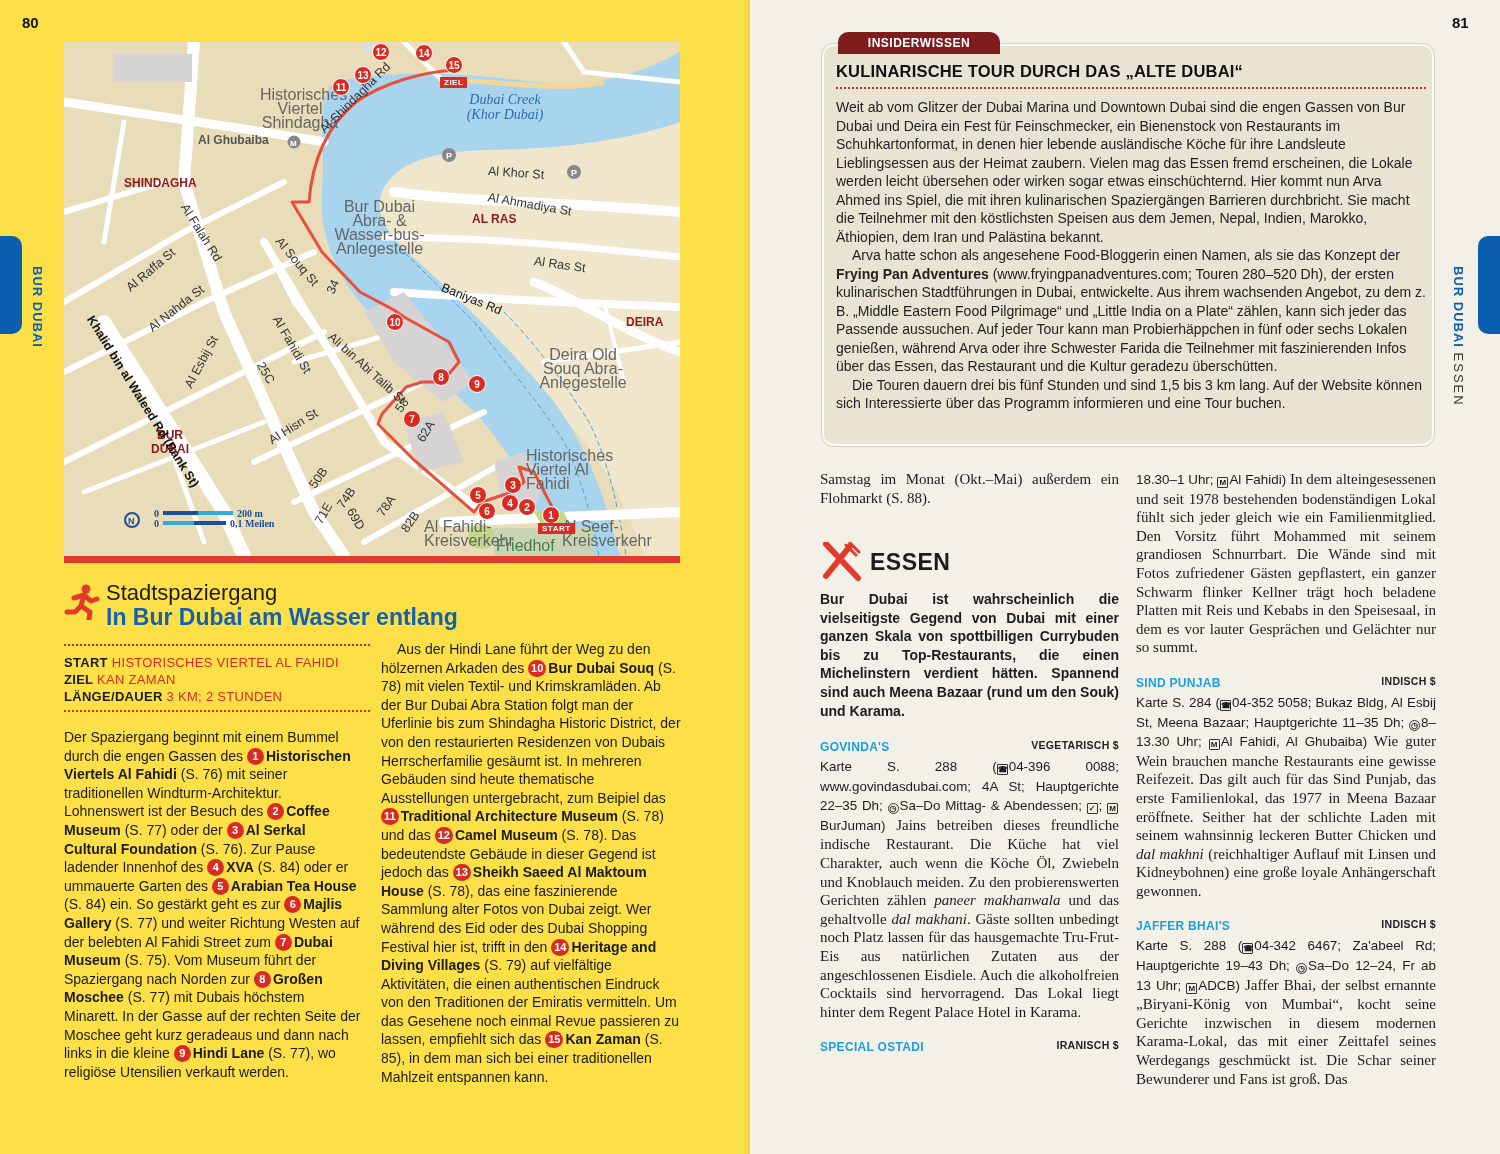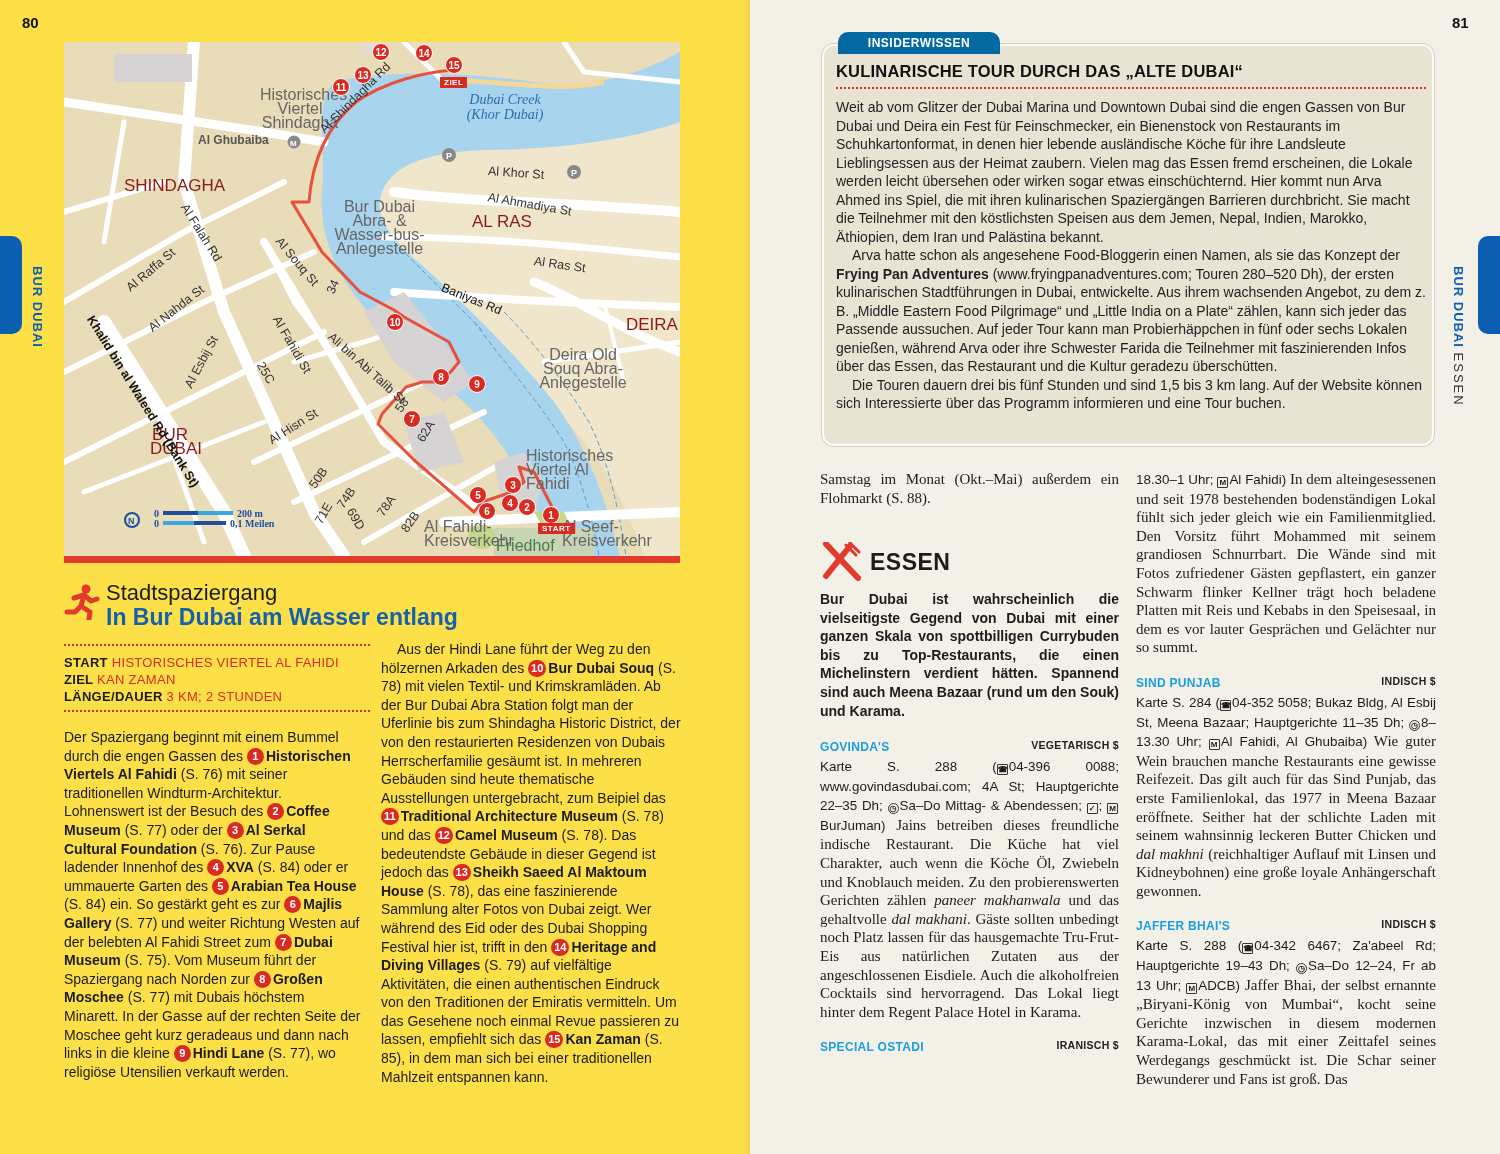--- a/index.html
+++ b/index.html
@@ -15,21 +15,21 @@
   .side-tab.right { border-radius: 10px 0 0 10px; }
   .side-label { position: absolute; writing-mode: vertical-rl; font-size: 13px; color: #0c5eb0; font-weight: bold; letter-spacing: 1px; }
   .side-label .light { font-weight: normal; color: #333; letter-spacing: 2px; }
 
   
   .map { position: absolute; left: 64px; top: 42px; width: 616px; height: 514px; background: #e8dcb9; overflow: hidden; }
   .map svg { display: block; }
   .map-bottom-bar { position: absolute; left: 64px; top: 556px; width: 616px; height: 7px; background: #e23a2c; }
   .maplbl { position: absolute; font-size: 12px; color: #444; white-space: nowrap; transform-origin: left center; }
   .maplbl.it { color: #666; line-height: 14px; font-size: 16px; }
-  .maplbl.district { color: #8b1a1a; font-weight: normal; font-size: 17px; }
+  .maplbl.district { color: #8b1a1a; font-weight: bold; font-size: 12px; }
   .maplbl.creek { font-family: "Liberation Serif", serif; font-style: italic; color: #2a6db0; font-size: 14px; line-height: 15px; text-align: center; }
   .maplbl.street { font-size: 12.5px; color: #333; }
   .maplbl.black { color: #111; font-size: 12.5px; }
   .mk { position: absolute; width: 18px; height: 18px; border-radius: 50%; background: #d92b22; color: #fff; font-size: 10px; font-weight: bold; text-align: center; line-height: 18px; border: 1.5px solid #fff; }
   .flag { position: absolute; background: #d92b22; color: #fff; font-size: 8px; font-weight: bold; padding: 1px 4px; letter-spacing: 0.5px; }
   .scale { position: absolute; left: 86px; top: 505px; font-family: "Liberation Serif", serif; font-size: 10px; color: #1f4f9a; font-weight: bold; }
   .scale .row { display: flex; align-items: center; height: 10px; }
   .scale .bar { width: 70px; height: 4px; margin: 0 4px; background: linear-gradient(to right, #1f4f9a 50%, #39a7e0 50%); }
   .scale .bar.b { background: linear-gradient(to right, #39a7e0 50%, #1f4f9a 50%); width: 63px; }
 
@@ -41,21 +41,21 @@
   .dotline { position: absolute; left: 64px; width: 306px; border-top: 2px dotted #d92b22; }
   .facts { position: absolute; left: 64px; top: 654px; font-size: 13px; line-height: 17px; font-weight: bold; letter-spacing: 0.3px; }
   .facts .v { color: #d92b22; font-weight: normal; }
   .col { position: absolute; font-size: 14px; line-height: 18.6px; color: #1c1c1c; }
   .col b { font-weight: bold; }
   .num { display: inline-block; min-width: 17px; height: 17px; padding: 0 3px; border-radius: 9px; background: #d92b22; color: #fff; font-size: 11px; font-weight: bold; text-align: center; line-height: 17px; margin-right: 2px; vertical-align: 1px; }
   .indent { display: inline-block; width: 16px; }
 
   
   .insider { position: absolute; left: 822px; top: 44px; width: 612px; height: 402px; background: #e9e3d4; border: 2px solid #fbfaf5; border-radius: 12px; box-shadow: 0 0 0 1px #d8d1bf; }
-  .insider-tab { position: absolute; left: 838px; top: 32px; width: 162px; height: 22px; background: #0369a1; border-radius: 10px 10px 0 0; color: #fff; font-size: 12px; font-weight: bold; text-align: center; line-height: 22px; letter-spacing: 0.5px; }
+  .insider-tab { position: absolute; left: 838px; top: 32px; width: 162px; height: 22px; background: #7f1d1d; border-radius: 10px 10px 0 0; color: #fff; font-size: 12px; font-weight: bold; text-align: center; line-height: 22px; letter-spacing: 0.5px; }
   .insider-title { position: absolute; left: 836px; top: 62px; font-size: 16.5px; font-weight: bold; color: #111; letter-spacing: 0.2px; white-space: nowrap; }
   .insider-dots { position: absolute; left: 836px; top: 87px; width: 590px; border-top: 2px dotted #d92b22; }
   .insider-text { position: absolute; left: 836px; top: 98px; width: 590px; font-size: 14px; line-height: 18.5px; color: #222; }
 
   
   .serif { font-family: "Liberation Serif", serif; font-size: 15px; line-height: 18.6px; text-align: justify; color: #1c1c1c; }
   .essen-head { position: absolute; left: 820px; top: 542px; display: flex; align-items: center; }
   .essen-head .t { font-size: 23px; font-weight: bold; margin-left: 8px; letter-spacing: 0.5px; }
   .essen-intro { position: absolute; left: 820px; top: 590px; width: 299px; font-size: 14px; line-height: 18.6px; font-weight: bold; text-align: justify; }
   .rname { font-weight: bold; color: #1b9fe0; font-size: 12px; letter-spacing: 0.3px; }

